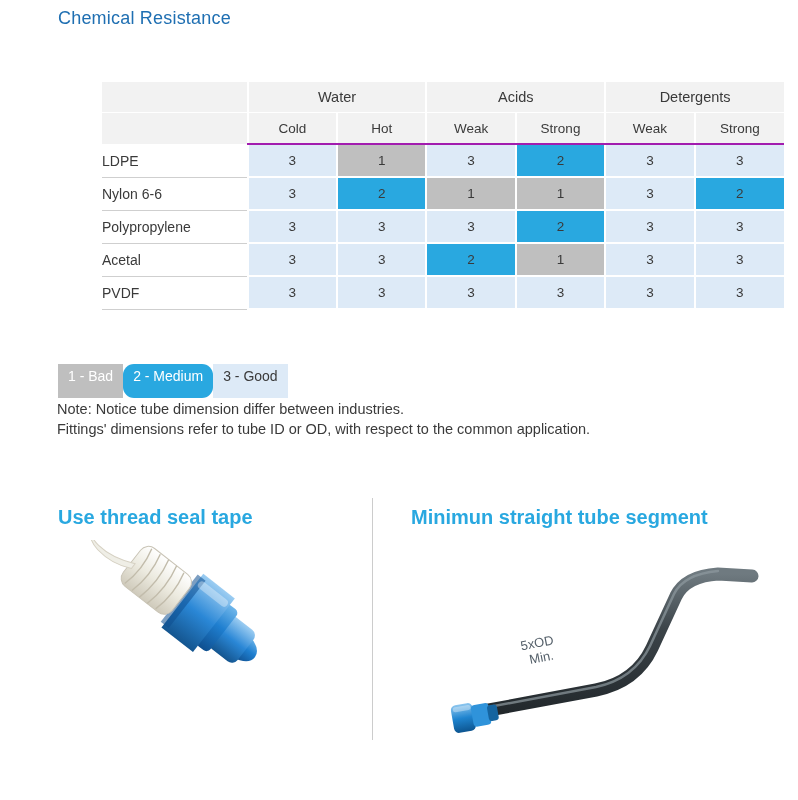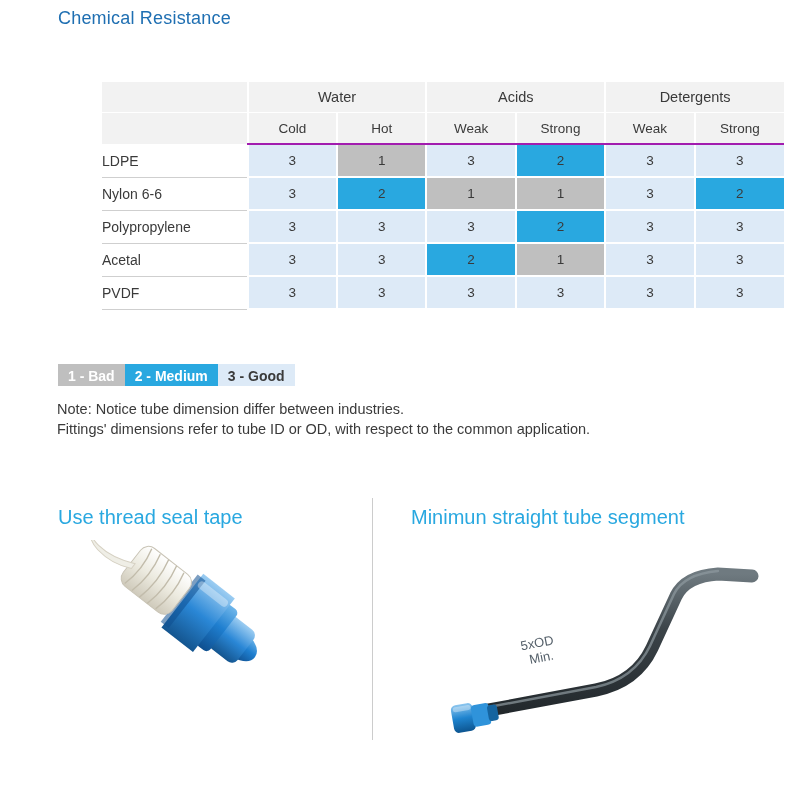--- a/index.html
+++ b/index.html
@@ -90,26 +90,25 @@
 
   
   .legend {
     position: absolute;
     left: 58px;
     top: 364px;
     display: flex;
     font-size: 14px;
   }
   .legend div {
-    padding: 3px 10px 0 10px;
+    padding: 3px 10px 12px 10px;
     line-height: 19px;
-    font-weight: bold;
   }
   .lg-bad { background: #bfbfbf; color: #ffffff; }
-  .lg-med { background: #29a8e0; color: #ffffff; }
+  .lg-med { background: #29a8e0; color: #ffffff; border-radius: 11px; }
   .lg-good { background: #ddeaf7; color: #3a3a3a; }
 
   
   .notes {
     position: absolute;
     left: 57px;
     top: 399px;
     width: 730px;
     font-size: 14.5px;
     color: #3a3a3a;
@@ -122,21 +121,21 @@
     left: 372px;
     top: 498px;
     width: 1px;
     height: 242px;
     background: #cccccc;
   }
   .panel-title {
     position: absolute;
     font-size: 20px;
     color: #29a8e0;
-    font-weight: 400;
+    font-weight: 700;
   }
   #left-panel-title { left: 58px; top: 506px; }
   #right-panel-title { left: 411px; top: 506px; }
 
   .fig {
     position: absolute;
   }
   #fig-left { left: 60px; top: 540px; width: 300px; height: 200px; }
   #fig-right { left: 400px; top: 540px; width: 380px; height: 200px; }
 </style>

